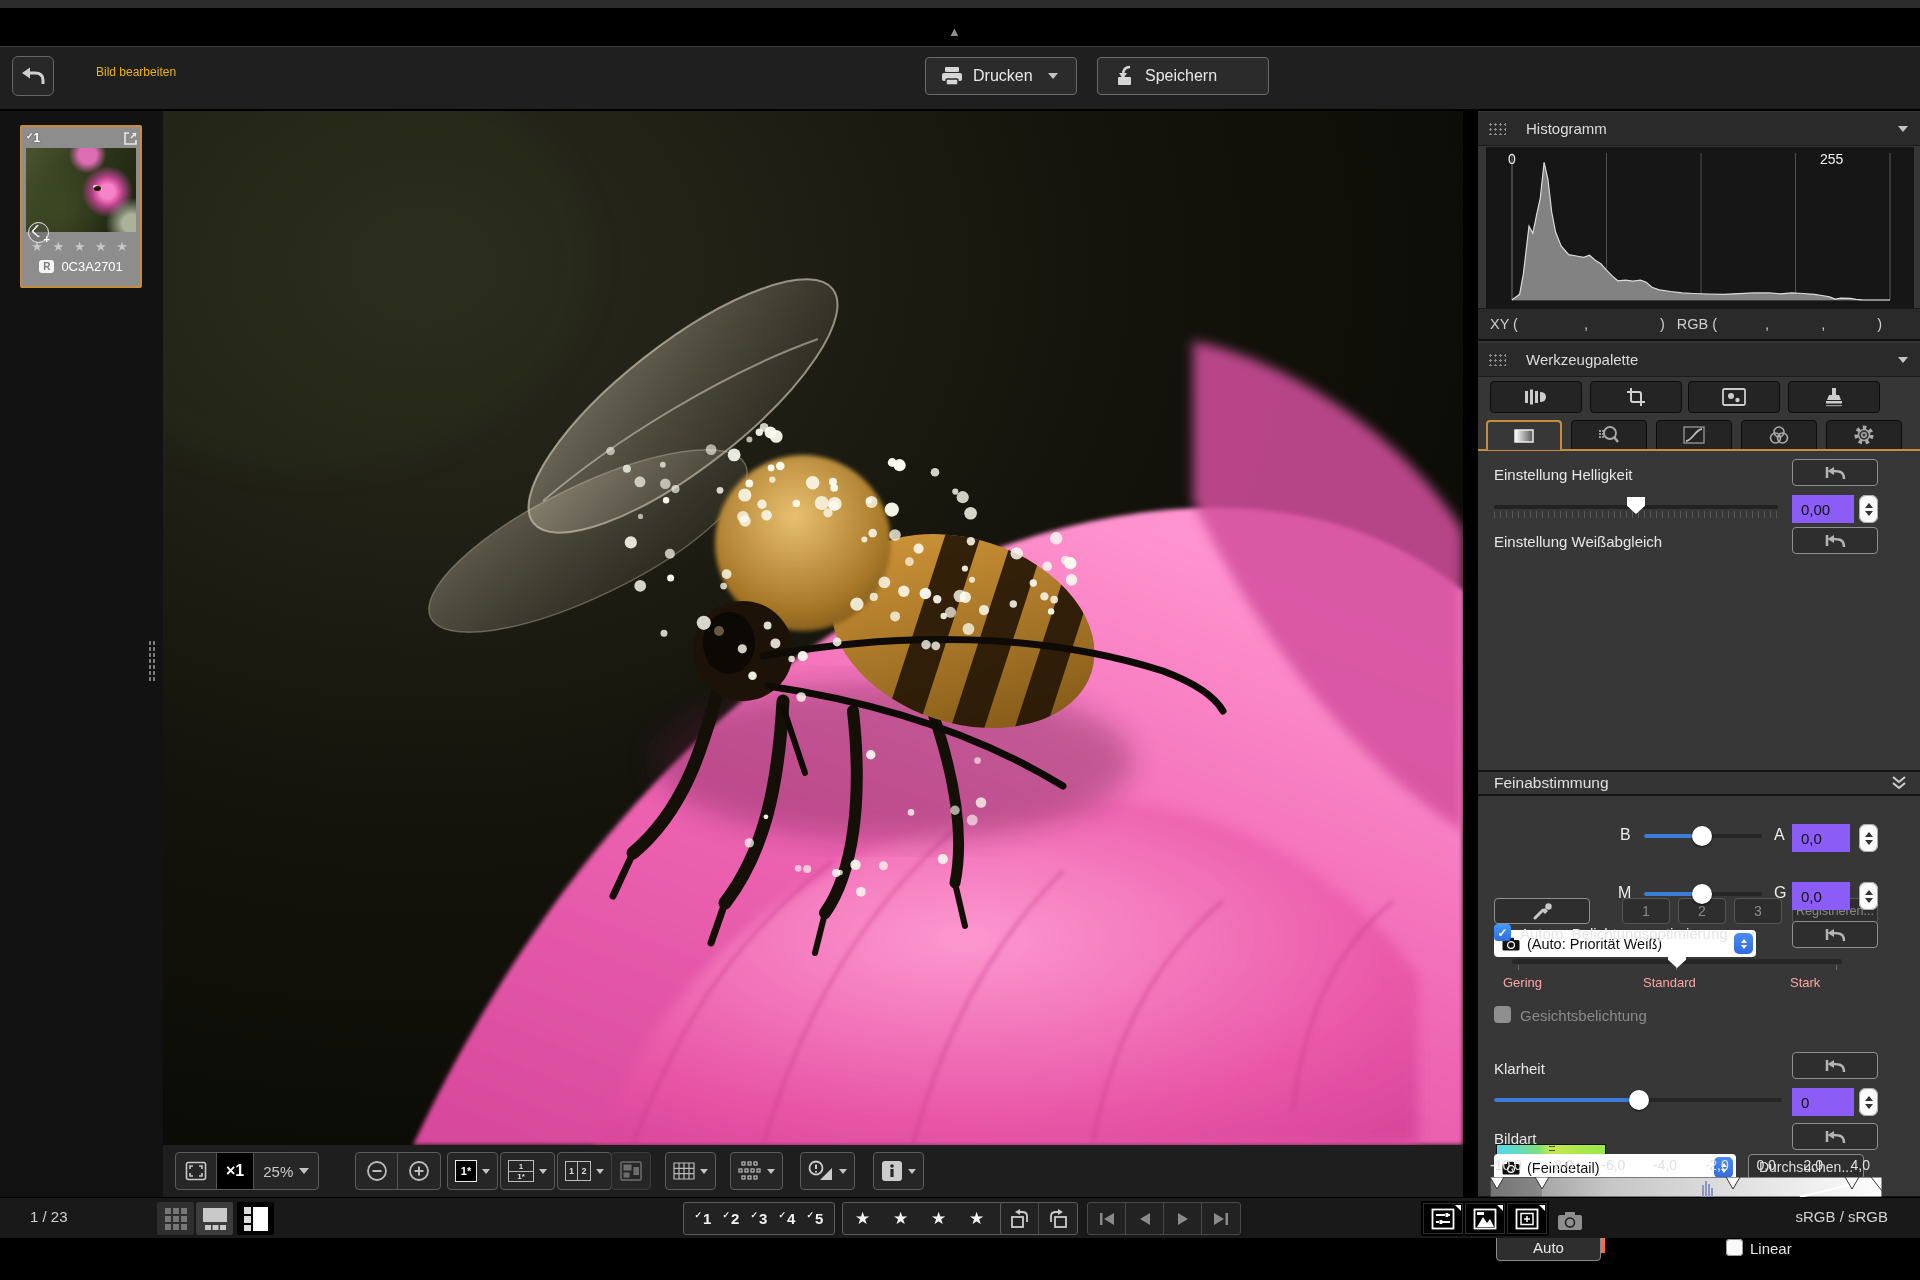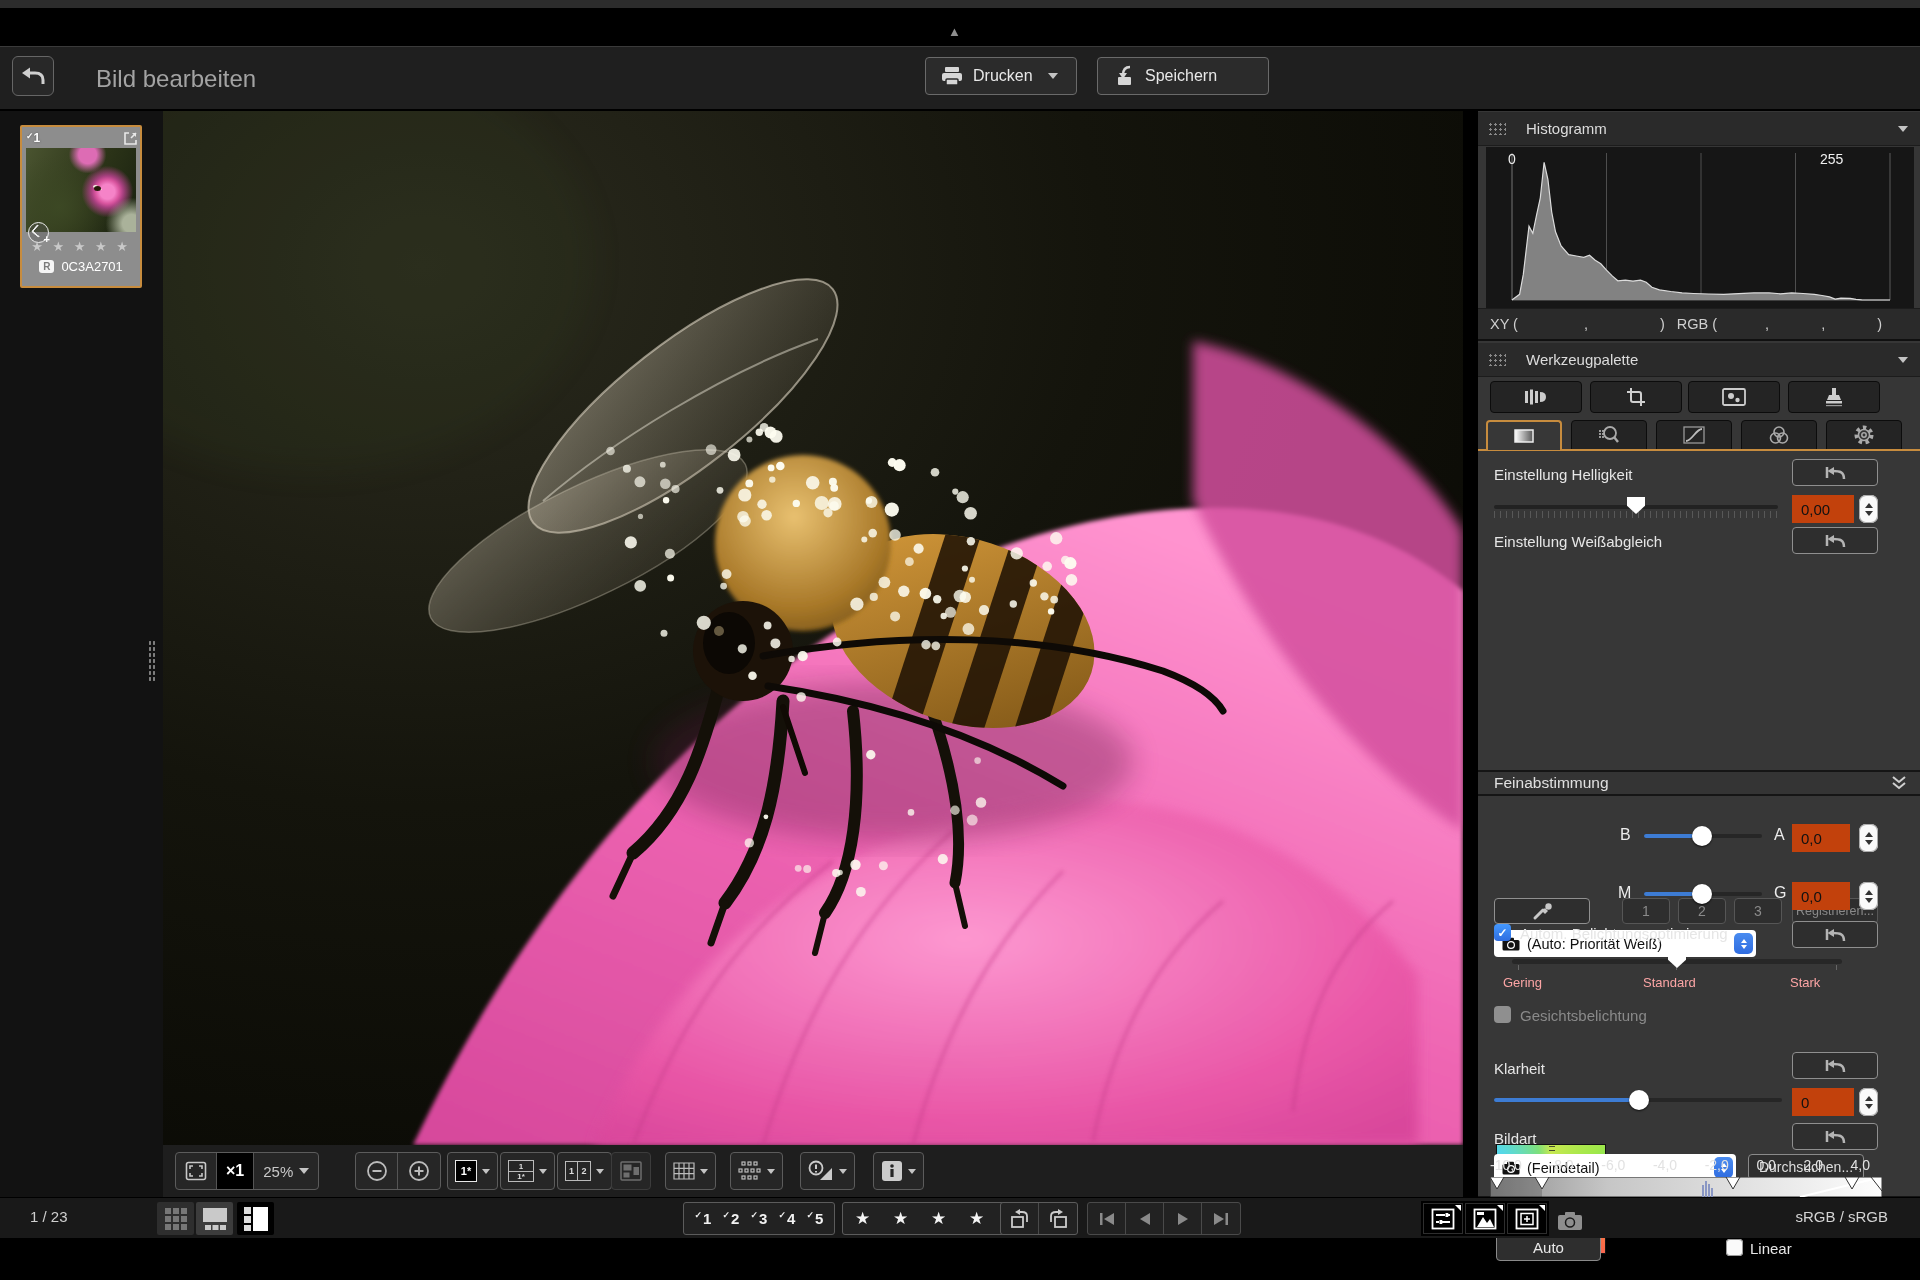--- a/index.html
+++ b/index.html
@@ -13,21 +13,21 @@
 
   
   #screen-top-strip { left:0; top:0; width:1920px; height:8px; background:#2c2c2c; }
   #reveal-arrow { left:948px; top:24px; color:#8e8e8e; font-size:13px; }
   #edge-left-collapse { left:1px; top:648px; color:#909090; font-size:12px; }
   #edge-right-collapse { left:1907px; top:652px; color:#909090; font-size:12px; }
 
   
   #top-bar { left:0; top:46px; width:1920px; height:64px; background:#1f1f1f; border-top:1px solid #3a3a3a; border-bottom:1px solid #000; }
   #back-button { left:12px; top:9px; width:42px; height:40px; background:#282828; border:1px solid #666; border-radius:6px; display:flex; align-items:center; justify-content:center; }
-  #page-title { left:96px; top:18px; font-size:24px; color:#a3a3a3; }
+  #page-title { left:96px; top:18px; font-size:12px; color:#eab308; }
   .top-btn { position:absolute; top:10px; height:38px; background:#2b2b2b; border:1px solid #6a6a6a; border-radius:4px; display:flex; align-items:center; gap:9px; padding:0 14px; color:#e8e8e8; font-size:16px; }
   #print-button { left:925px; width:152px; }
   #save-button { left:1097px; width:172px; }
   .caret { width:0; height:0; border-left:5px solid transparent; border-right:5px solid transparent; border-top:6px solid #c4c4c4; }
   .caret.sm { border-left-width:4px; border-right-width:4px; border-top-width:5px; }
 
   
   #filmstrip { left:0; top:111px; width:163px; height:1086px; background:#121212; }
   #thumb-card { left:20px; top:14px; width:122px; height:163px; background:#8d8d8d; border:2px solid #c78c3e; border-radius:2px; }
   #thumb-topbar { left:4px; top:2px; width:112px; height:18px; display:flex; justify-content:space-between; align-items:center; }
@@ -95,21 +95,21 @@
   #xy-row span { white-space:pre; }
 
   .tool-btn { position:absolute; top:270px; width:92px; height:32px; background:#242424; border:1px solid #0c0c0c; border-radius:4px; display:flex; align-items:center; justify-content:center; }
   .tab { position:absolute; top:309px; width:76px; height:30px; background:#242424; border:1px solid #0c0c0c; border-radius:4px 4px 0 0; display:flex; align-items:center; justify-content:center; }
   .tab.active { background:#373737; border:2px solid #c78c3e; border-bottom:none; z-index:3; }
   #tab-underline { left:0; top:338px; width:444px; height:2px; background:#c78c3e; z-index:2; }
   #palette-content { left:0; top:340px; width:444px; height:746px; background:#373737; }
 
   .ctl-label { position:absolute; left:16px; font-size:15px; color:#e6e6e6; }
   .reset-btn { position:absolute; left:314px; width:86px; height:27px; background:#2e2e2e; border:1.5px solid #8f8f8f; border-radius:4px; display:flex; align-items:center; justify-content:center; }
-  .value-box { position:absolute; left:314px; width:62px; height:28px; background:#c2410c; color:#111; font-size:15px; display:flex; align-items:center; padding-left:9px; }
+  .value-box { position:absolute; left:314px; width:62px; height:28px; background:#8b5cf6; color:#111; font-size:15px; display:flex; align-items:center; padding-left:9px; }
   .stepper { position:absolute; left:381px; width:19px; height:28px; background:#fafafa; border-radius:7px; box-shadow:0 0 0 1px #aaa inset; display:flex; flex-direction:column; align-items:center; justify-content:center; gap:3px; }
   .chev-up { width:0; height:0; border-left:4px solid transparent; border-right:4px solid transparent; border-bottom:5px solid #333; }
   .chev-dn { width:0; height:0; border-left:4px solid transparent; border-right:4px solid transparent; border-top:5px solid #333; }
   .track { position:absolute; height:4px; background:#222; border-radius:2px; }
   .ticks { position:absolute; height:7px; background-image:repeating-linear-gradient(90deg,#585858 0 1px, transparent 1px 6px); }
   .pent-thumb { position:absolute; width:18px; height:17px; background:#fff; clip-path:polygon(0 0,100% 0,100% 52%,50% 100%,0 52%); filter:drop-shadow(0 1px 1px rgba(0,0,0,.6)); }
   .blue-fill { position:absolute; height:4px; background:#3d7cd4; border-radius:2px; }
   .round-thumb { position:absolute; width:20px; height:20px; background:#fff; border-radius:50%; box-shadow:0 1px 2px rgba(0,0,0,.7); }
   .wb-btn { position:absolute; top:447px; height:26px; background:#2e2e2e; border:1px solid #565656; border-radius:4px; color:#8a8a8a; display:flex; align-items:center; justify-content:center; font-size:14px; }
   .dropdown { position:absolute; height:27px; background:#fff; border-radius:4px; display:flex; align-items:center; padding:0 0 0 8px; }

